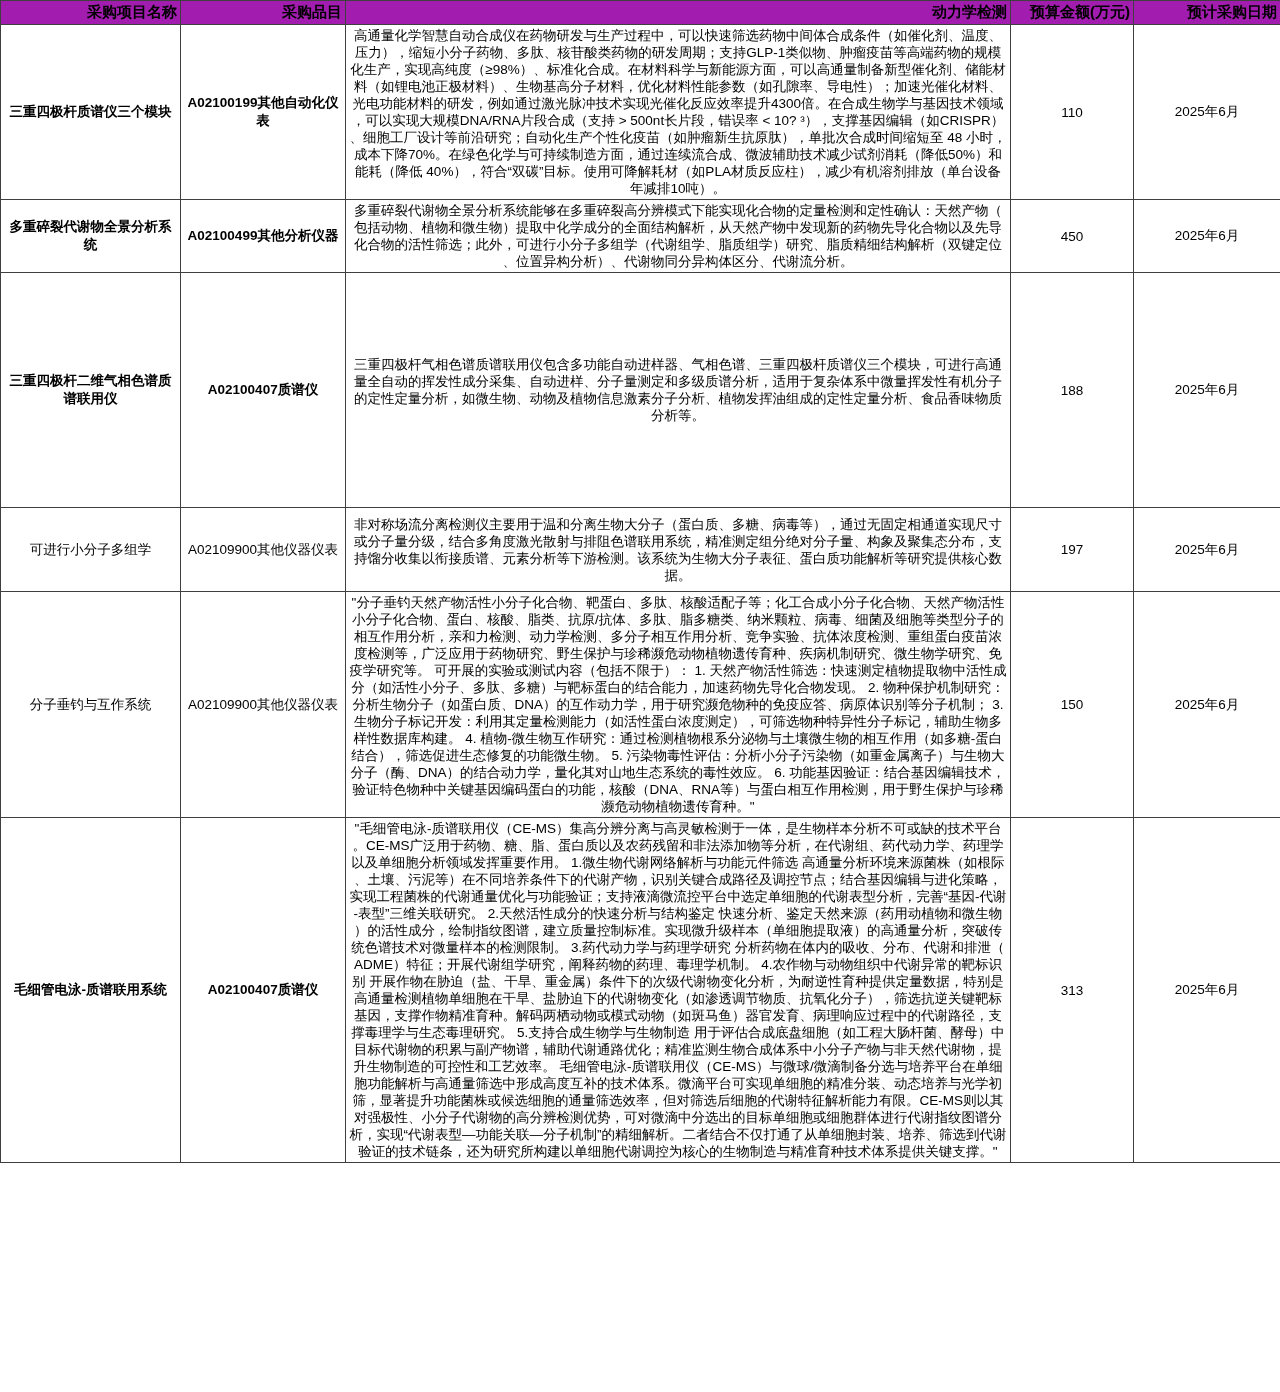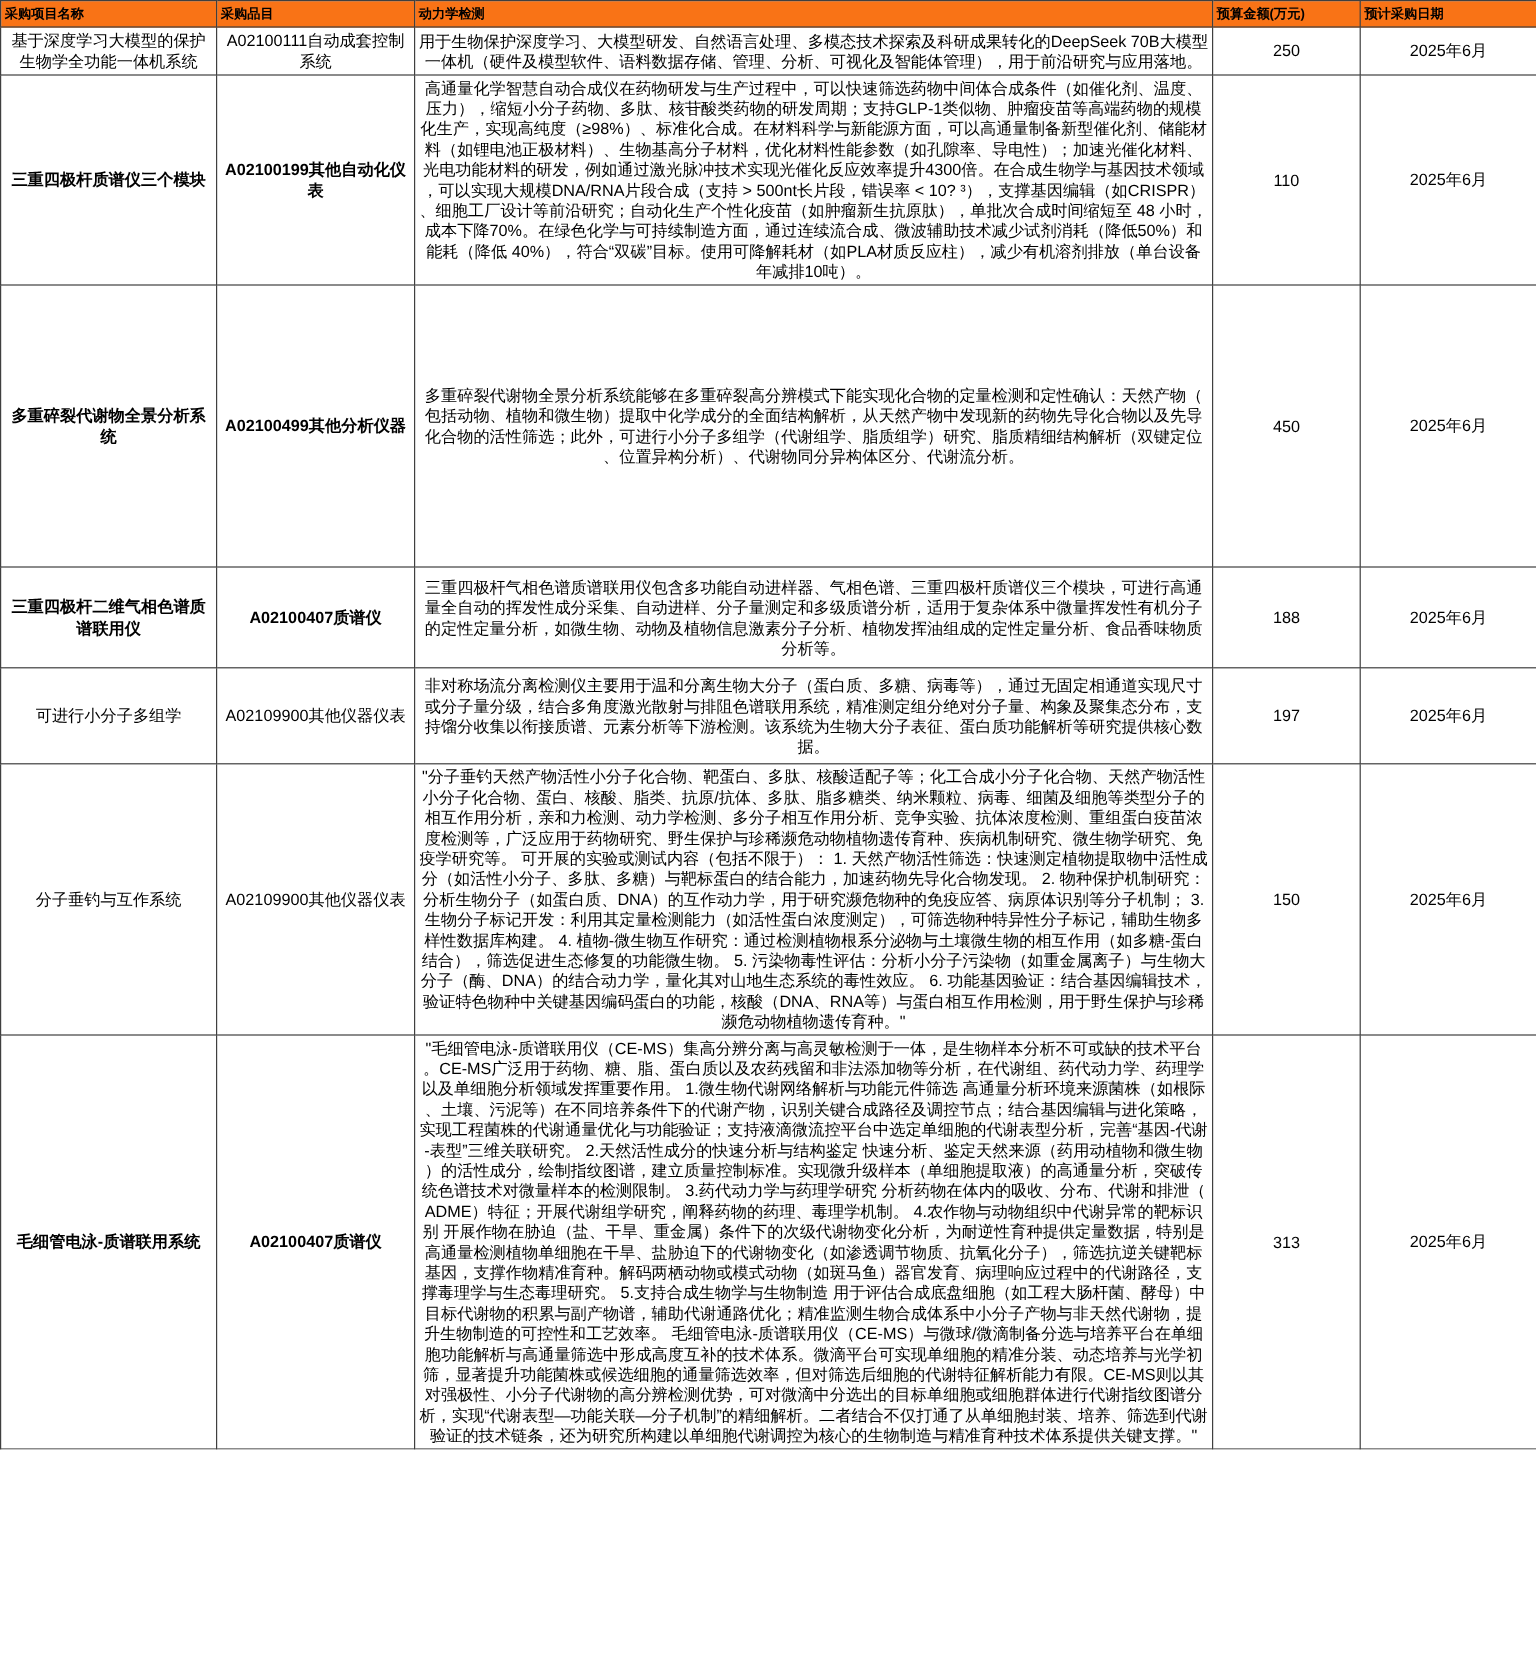--- a/index.html
+++ b/index.html
@@ -23,24 +23,24 @@
     padding: 2px 3px;
   }
   
   col.c-name { width: 180px; }
   col.c-item { width: 165px; }
   col.c-desc { width: 665px; }
   col.c-budget { width: 123px; }
   col.c-date { width: 147px; }
 
   thead th {
-    background: #f97316;
+    background: #a21caf;
     font-weight: bold;
-    font-size: 11px;
-    text-align: left;
+    font-size: 15px;
+    text-align: right;
     height: 22px;
     padding: 1px 2px;
   }
   td.name, td.item {
     text-align: center;
     font-size: 13.5px;
     line-height: 1.3;
     padding: 2px 6px;
   }
   td.desc {
@@ -83,27 +83,20 @@
   <thead>
     <tr>
       <th>采购项目名称</th>
       <th>采购品目</th>
       <th>动力学检测</th>
       <th>预算金额(万元)</th>
       <th>预计采购日期</th>
     </tr>
   </thead>
   <tbody>
-    <tr>
-      <td class="name">基于深度学习大模型的保护生物学全功能一体机系统</td>
-      <td class="item">A02100111自动成套控制系统</td>
-      <td class="desc">用于生物保护深度学习、大模型研发、自然语言处理、多模态技术探索及科研成果转化的DeepSeek 70B大模型一体机（硬件及模型软件、语料数据存储、管理、分析、可视化及智能体管理），用于前沿研究与应用落地。</td>
-      <td class="num">250</td>
-      <td class="date">2025年6月</td>
-    </tr>
     <tr class="bold-row">
       <td class="name">三重四极杆质谱仪三个模块</td>
       <td class="item">A02100199其他自动化仪表</td>
       <td class="desc">高通量化学智慧自动合成仪在药物研发与生产过程中，可以快速筛选药物中间体合成条件（如催化剂、温度、压力），缩短小分子药物、多肽、核苷酸类药物的研发周期；支持GLP-1类似物、肿瘤疫苗等高端药物的规模化生产，实现高纯度（≥98%）、标准化合成。在材料科学与新能源方面，可以高通量制备新型催化剂、储能材料（如锂电池正极材料）、生物基高分子材料，优化材料性能参数（如孔隙率、导电性）；加速光催化材料、光电功能材料的研发，例如通过激光脉冲技术实现光催化反应效率提升4300倍。在合成生物学与基因技术领域，可以实现大规模DNA/RNA片段合成（支持 &gt; 500nt长片段，错误率 &lt; 10? ³），支撑基因编辑（如CRISPR）、细胞工厂设计等前沿研究；自动化生产个性化疫苗（如肿瘤新生抗原肽），单批次合成时间缩短至 48 小时，成本下降70%。在绿色化学与可持续制造方面，通过连续流合成、微波辅助技术减少试剂消耗（降低50%）和能耗（降低 40%），符合“双碳”目标。使用可降解耗材（如PLA材质反应柱），减少有机溶剂排放（单台设备年减排10吨）。</td>
       <td class="num">110</td>
       <td class="date">2025年6月</td>
     </tr>
     <tr class="bold-row">
       <td class="name">多重碎裂代谢物全景分析系统</td>
       <td class="item">A02100499其他分析仪器</td>

